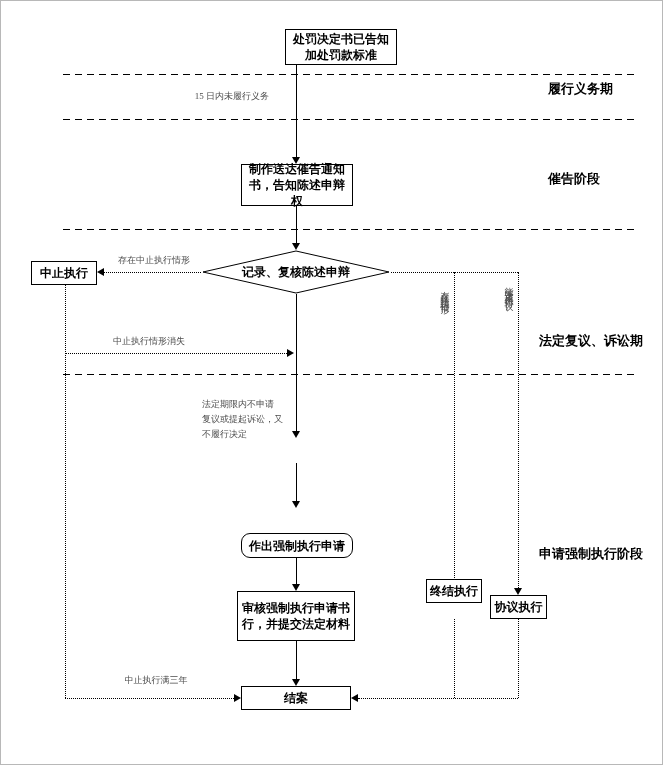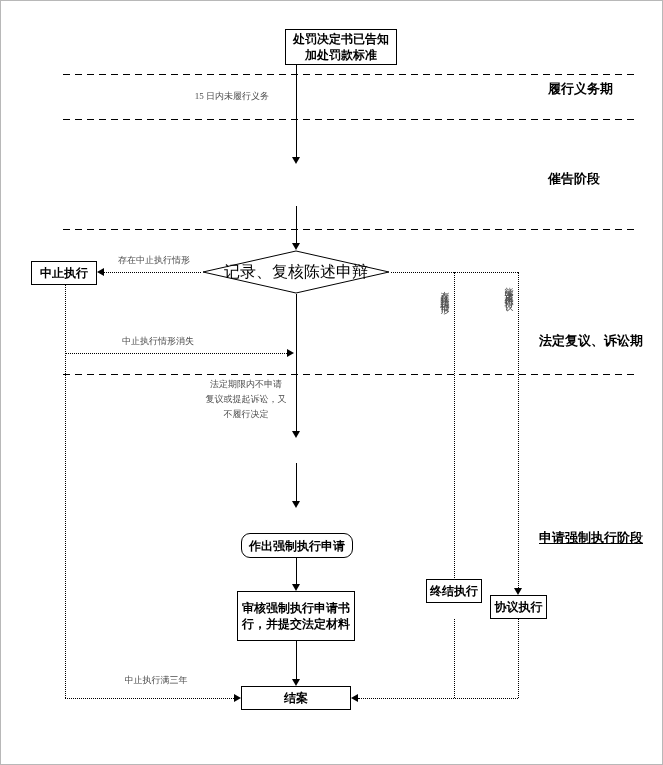--- a/index.html
+++ b/index.html
@@ -24,37 +24,37 @@
   .arr.down{border-left:4px solid transparent;border-right:4px solid transparent;border-top:7px solid #000;}
   .arr.left{border-top:4px solid transparent;border-bottom:4px solid transparent;border-right:7px solid #000;}
   .arr.right{border-top:4px solid transparent;border-bottom:4px solid transparent;border-left:7px solid #000;}
   .edge-label{position:absolute;font-size:9px;color:#4d4d4d;line-height:15px;white-space:pre-line;}
   .vlabel{writing-mode:vertical-rl;letter-spacing:2px;}
   .stage-label{position:absolute;font-size:13px;font-weight:bold;color:#000;white-space:nowrap;}
   .diamond{position:absolute;}
   .diamond .dtext{
     position:absolute;left:0;top:0;width:100%;height:100%;
     display:flex;align-items:center;justify-content:center;
-    font-size:16px;font-weight:normal;
+    font-size:12px;font-weight:bold;
   }
 </style>
 </head>
 <body>
 
 <div id="canvas">
 
   <div class="sep" style="left:62px;top:73px;width:576px;"></div>
   <div class="sep" style="left:62px;top:118px;width:576px;"></div>
   <div class="sep" style="left:62px;top:228px;width:576px;"></div>
   <div class="sep" style="left:62px;top:373px;width:576px;"></div>
 
   <div class="stage-label" style="left:547px;top:79px;">履行义务期</div>
   <div class="stage-label" style="left:547px;top:169px;">催告阶段</div>
   <div class="stage-label" style="left:538px;top:295px;margin-top:36px;">法定复议、诉讼期</div>
-  <div class="stage-label" style="left:538px;top:528px;text-decoration:underline;">申请强制执行阶段</div>
+  <div class="stage-label" style="left:538px;top:544px;">申请强制执行阶段</div>
 
   <div class="line v" style="left:295px;top:64px;height:92px;"></div>
   <div class="arr down" style="left:291px;top:156px;"></div>
 
   <div class="line v" style="left:295px;top:205px;height:37px;"></div>
   <div class="arr down" style="left:291px;top:242px;"></div>
 
   <div class="line v" style="left:295px;top:293px;height:137px;"></div>
   <div class="arr down" style="left:291px;top:430px;"></div>
 
@@ -82,39 +82,41 @@
   <div class="line h dot" style="left:64px;top:697px;width:169px;"></div>
   <div class="arr right" style="left:233px;top:693px;"></div>
 
   <div class="line v dot" style="left:453px;top:618px;height:79px;"></div>
   <div class="line v dot" style="left:517px;top:618px;height:79px;"></div>
   <div class="line h dot" style="left:357px;top:697px;width:160px;"></div>
   <div class="arr left" style="left:350px;top:693px;"></div>
 
   <div class="node" style="left:240px;top:28px;width:112px;height:36px;margin-left:44px;">处罚决定书已告知
 加处罚款标准</div>
+  <div class="node" style="left:240px;top:163px;width:112px;height:42px;">制作送达催告通知
+书，告知陈述申辩权</div>
 
   <div class="diamond" style="left:200px;top:249px;width:190px;height:44px;">
     <svg width="190" height="44">
       <polygon points="95,1 188,22 95,43 2,22" fill="#ffffff" stroke="#000000" stroke-width="1"></polygon>
     </svg>
     <div class="dtext">记录、复核陈述申辩</div>
   </div>
 
   <div class="node" style="left:30px;top:260px;width:66px;height:24px;">中止执行</div>
   <div class="node" style="left:240px;top:532px;width:112px;height:25px;border-radius:9px;">作出强制执行申请</div>
   <div class="node" style="left:236px;top:590px;width:118px;height:50px;">审核强制执行申请书
 行，并提交法定材料</div>
   <div class="node" style="left:425px;top:578px;width:56px;height:24px;">终结执行</div>
   <div class="node" style="left:489px;top:594px;width:57px;height:24px;">协议执行</div>
   <div class="node" style="left:240px;top:685px;width:110px;height:24px;">结案</div>
 
   <div class="edge-label" style="left:160px;top:88px;width:108px;text-align:right;">15 日内未履行义务</div>
   <div class="edge-label" style="left:108px;top:252px;width:90px;text-align:center;">存在中止执行情形</div>
-  <div class="edge-label" style="left:112px;top:333px;width:90px;text-align:center;">中止执行情形消失</div>
-  <div class="edge-label" style="left:201px;top:376px;width:88px;text-align:center;">法定期限内不申请
+  <div class="edge-label" style="left:112px;top:333px;width:90px;">中止执行情形消失</div>
+  <div class="edge-label" style="left:201px;top:396px;width:88px;text-align:left;">法定期限内不申请
 复议或提起诉讼，又
 不履行决定</div>
   <div class="edge-label vlabel" style="left:436px;top:283px;">存在终结执行情形</div>
   <div class="edge-label vlabel" style="left:500px;top:279px;">能够达成执行协议</div>
   <div class="edge-label" style="left:115px;top:672px;width:80px;text-align:center;">中止执行满三年</div>
 
 </div>
 
 </body></html>

